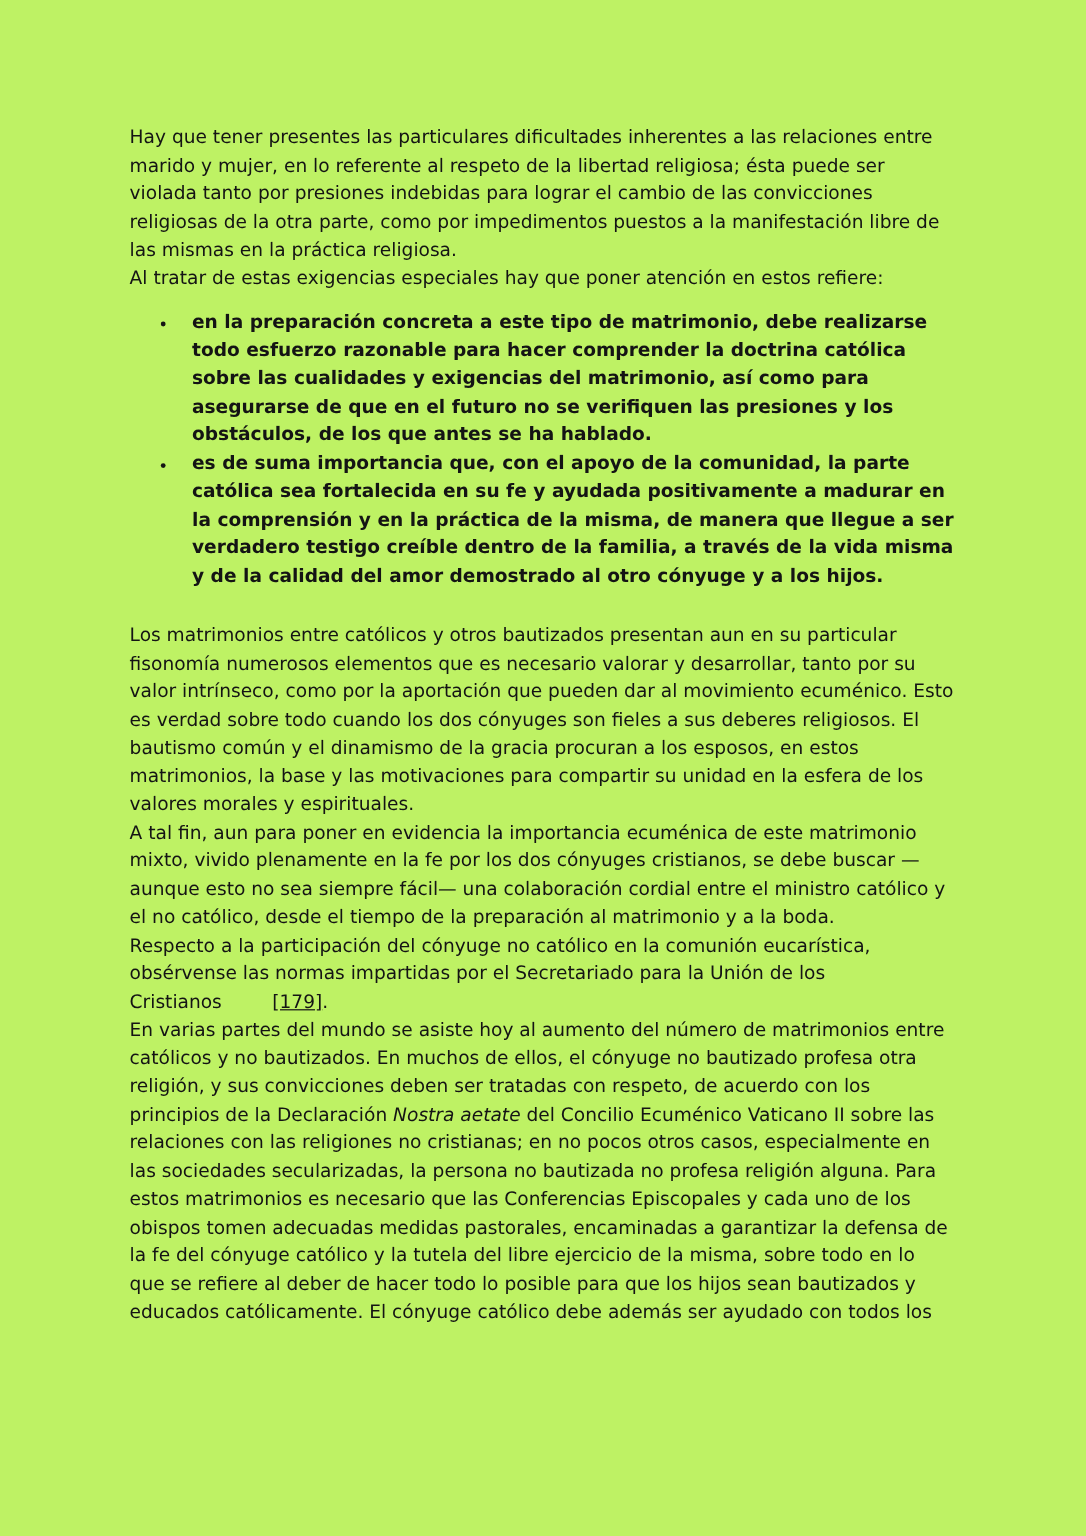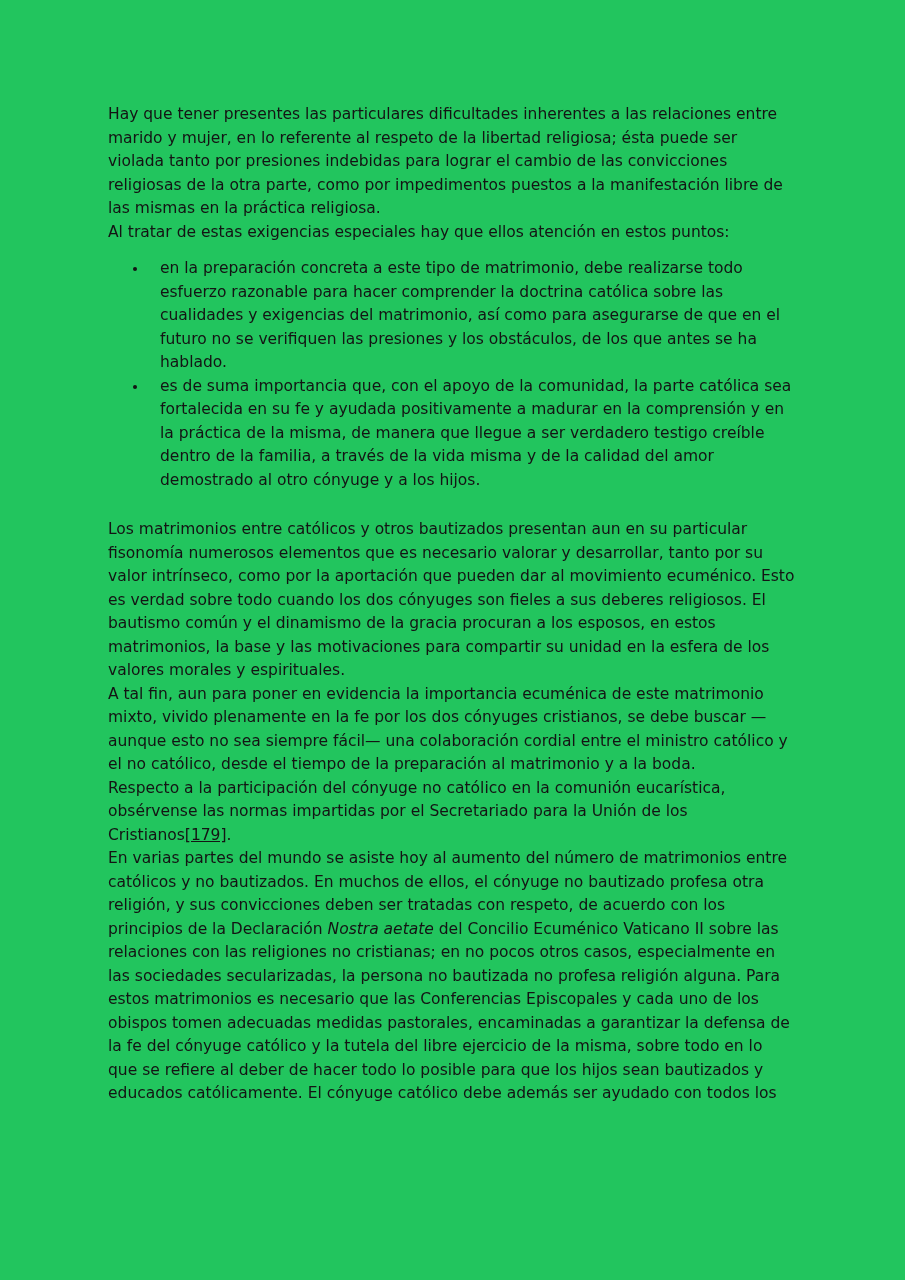--- a/index.html
+++ b/index.html
@@ -13,60 +13,62 @@
     overflow: hidden;
     font-family: "DejaVu Sans", "Liberation Sans", sans-serif;
     font-size: 15.5px;
     line-height: 23.5px;
     color: #141414;
     -webkit-font-smoothing: antialiased;
   }
   .page {
     width: 905px;
     height: 1280px;
-    background: #22c55e;
+    background: #bef264;
     box-sizing: border-box;
     padding: 103px 110px 0 108px;
   }
   .content p {
     margin: 0;
     padding: 0;
     text-align: left;
   }
   ul.bullet-list {
     margin: 13px 0 26px 0;
     padding: 0 0 0 40px;
     list-style: disc outside;
   }
   ul.bullet-list li {
     margin: 0;
     padding-left: 12px;
+    font-weight: bold;
   }
   ul.bullet-list li::marker {
     font-size: 13px;
     color: #141414;
   }
   a.footnote {
     color: inherit;
     text-decoration: underline;
     cursor: pointer;
+    margin-left: 42px;
   }
   em.doc-title {
   }
 </style>
 </head>
 <body>
 
 <div class="page">
   <div class="content">
 
     <p>Hay que tener presentes las particulares dificultades inherentes a las relaciones entre marido y mujer, en lo referente al respeto de la libertad religiosa; ésta puede ser violada tanto por presiones indebidas para lograr el cambio de las convicciones religiosas de la otra parte, como por impedimentos puestos a la manifestación libre de las mismas en la práctica religiosa.</p>
 
 
-    <p>Al tratar de estas exigencias especiales hay que ellos atención en estos puntos:</p>
+    <p>Al tratar de estas exigencias especiales hay que poner atención en estos refiere:</p>
 
     <ul class="bullet-list">
       <li>en la preparación concreta a este tipo de matrimonio, debe realizarse todo esfuerzo razonable para hacer comprender la doctrina católica sobre las cualidades y exigencias del matrimonio, así como para asegurarse de que en el futuro no se verifiquen las presiones y los obstáculos, de los que antes se ha hablado.</li>
       <li>es de suma importancia que, con el apoyo de la comunidad, la parte católica sea fortalecida en su fe y ayudada positivamente a madurar en la comprensión y en la práctica de la misma, de manera que llegue a ser verdadero testigo creíble dentro de la familia, a través de la vida misma y de la calidad del amor demostrado al otro cónyuge y a los hijos.</li>
     </ul>
 
     <p>Los matrimonios entre católicos y otros bautizados presentan aun en su particular fisonomía numerosos elementos que es necesario valorar y desarrollar, tanto por su valor intrínseco, como por la aportación que pueden dar al movimiento ecuménico. Esto es verdad sobre todo cuando los dos cónyuges son fieles a sus deberes religiosos. El bautismo común y el dinamismo de la gracia procuran a los esposos, en estos matrimonios, la base y las motivaciones para compartir su unidad en la esfera de los valores morales y espirituales.</p>
 
     <p>A tal fin, aun para poner en evidencia la importancia ecuménica de este matrimonio mixto, vivido plenamente en la fe por los dos cónyuges cristianos, se debe buscar —aunque esto no sea siempre fácil— una colaboración cordial entre el ministro católico y el no católico, desde el tiempo de la preparación al matrimonio y a la boda.</p>
 

